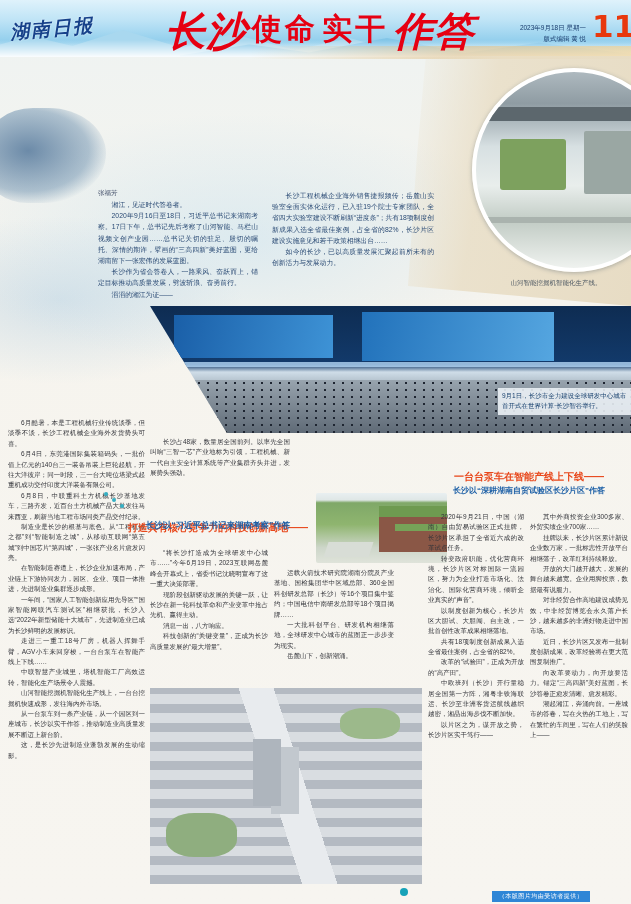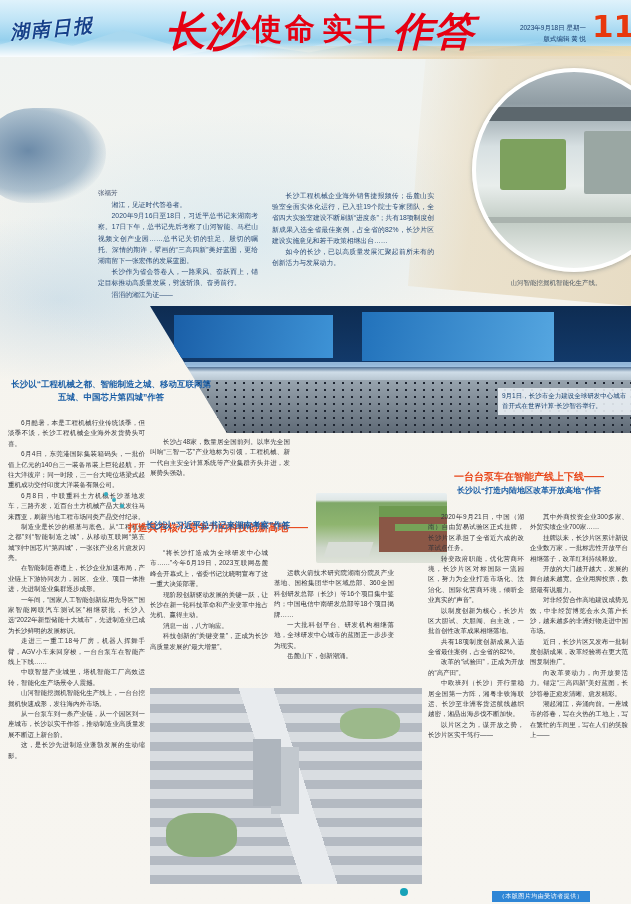--- a/index.html
+++ b/index.html
@@ -154,21 +154,20 @@
   <div class="abs capt factorycap">山河智能挖掘机智能化生产线。</div>
 
   <div class="abs conf">
     <div class="scr1"></div>
     <div class="scr2"></div>
     <div class="glow"></div>
     <div class="crowd"></div>
   </div>
   <div class="abs confcap">9月1日，长沙市全力建设全球研发中心城市首开式在世界计算·长沙智谷举行。</div>
 
-  <div class="abs hblue a1s">长沙以“工程机械之都、智能制造之城、移动互联网第五城、中国芯片第四城”作答</div>
   <div class="abs bodycol a1c1">
       <p>6月酷暑，本是工程机械行业传统淡季，但淡季不淡，长沙工程机械企业海外发货势头可喜。</p>
       <p>6月4日，东莞港国际集装箱码头，一批价值上亿元的140台三一装备吊装上巨轮起航，开往大洋彼岸；同一时段，三一台大吨位塔梁式起重机成功交付印度大洋装备有限公司。</p>
       <p>6月8日，中联重科土方机械长沙基地发车，三路齐发，近百台土方机械产品大批发往马来西亚，刷新当地工程市场同类产品交付纪录。</p>
       <p>制造业是长沙的根基与底色。从“工程机械之都”到“智能制造之城”，从移动互联网“第五城”到中国芯片“第四城”，一张张产业名片愈发闪亮。</p>
       <p>在智能制造赛道上，长沙企业加速布局，产业链上下游协同发力，园区、企业、项目一体推进，先进制造业集群逐步成形。</p>
       <p>一年间，“国家人工智能创新应用先导区”“国家智能网联汽车测试区”相继获批，长沙入选“2022年新型储能十大城市”，先进制造业已成为长沙鲜明的发展标识。</p>
       <p>走进三一重工18号厂房，机器人挥舞手臂，AGV小车来回穿梭，一台台泵车在智能产线上下线……</p>
       <p>中联智慧产业城里，塔机智能工厂高效运转，智能化生产场景令人震撼。</p>
       <p>山河智能挖掘机智能化生产线上，一台台挖掘机快速成形，发往海内外市场。</p>
@@ -194,21 +193,21 @@
       <p>消息一出，八方响应。</p>
       <p>科技创新的“关键变量”，正成为长沙高质量发展的“最大增量”。</p>
     </div>
   <div class="abs bodycol a2c2">
       <p>运载火箭技术研究院湖南分院及产业基地、国检集团华中区域总部、360全国科创研发总部（长沙）等16个项目集中签约；中国电信中南研发总部等18个项目揭牌……</p>
       <p>一大批科创平台、研发机构相继落地，全球研发中心城市的蓝图正一步步变为现实。</p>
       <p>岳麓山下，创新潮涌。</p>
     </div>
 
   <div class="abs hred a3h">一台台泵车在智能产线上下线——</div>
-  <div class="abs hblue a3s">长沙以“打造内陆地区改革开放高地”作答</div>
+  <div class="abs hblue a3s">长沙以“深耕湖南自贸试验区长沙片区”作答</div>
   <div class="abs bodycol a3c1">
       <p>2020年9月21日，中国（湖南）自由贸易试验区正式挂牌，长沙片区承担了全省近六成的改革试点任务。</p>
       <p>转变政府职能，优化营商环境，长沙片区对标国际一流园区，努力为企业打造市场化、法治化、国际化营商环境，倾听企业真实的“声音”。</p>
       <p>以制度创新为核心，长沙片区大胆试、大胆闯、自主改，一批首创性改革成果相继落地。</p>
       <p>共有18项制度创新成果入选全省最佳案例，占全省的82%。</p>
       <p>改革的“试验田”，正成为开放的“高产田”。</p>
       <p>中欧班列（长沙）开行量稳居全国第一方阵，湘粤非铁海联运、长沙至非洲客货运航线越织越密，湘品出海步伐不断加快。</p>
       <p>以片区之为，谋开放之势，长沙片区实干笃行——</p>
     </div>
   <div class="abs bodycol a3c2">

